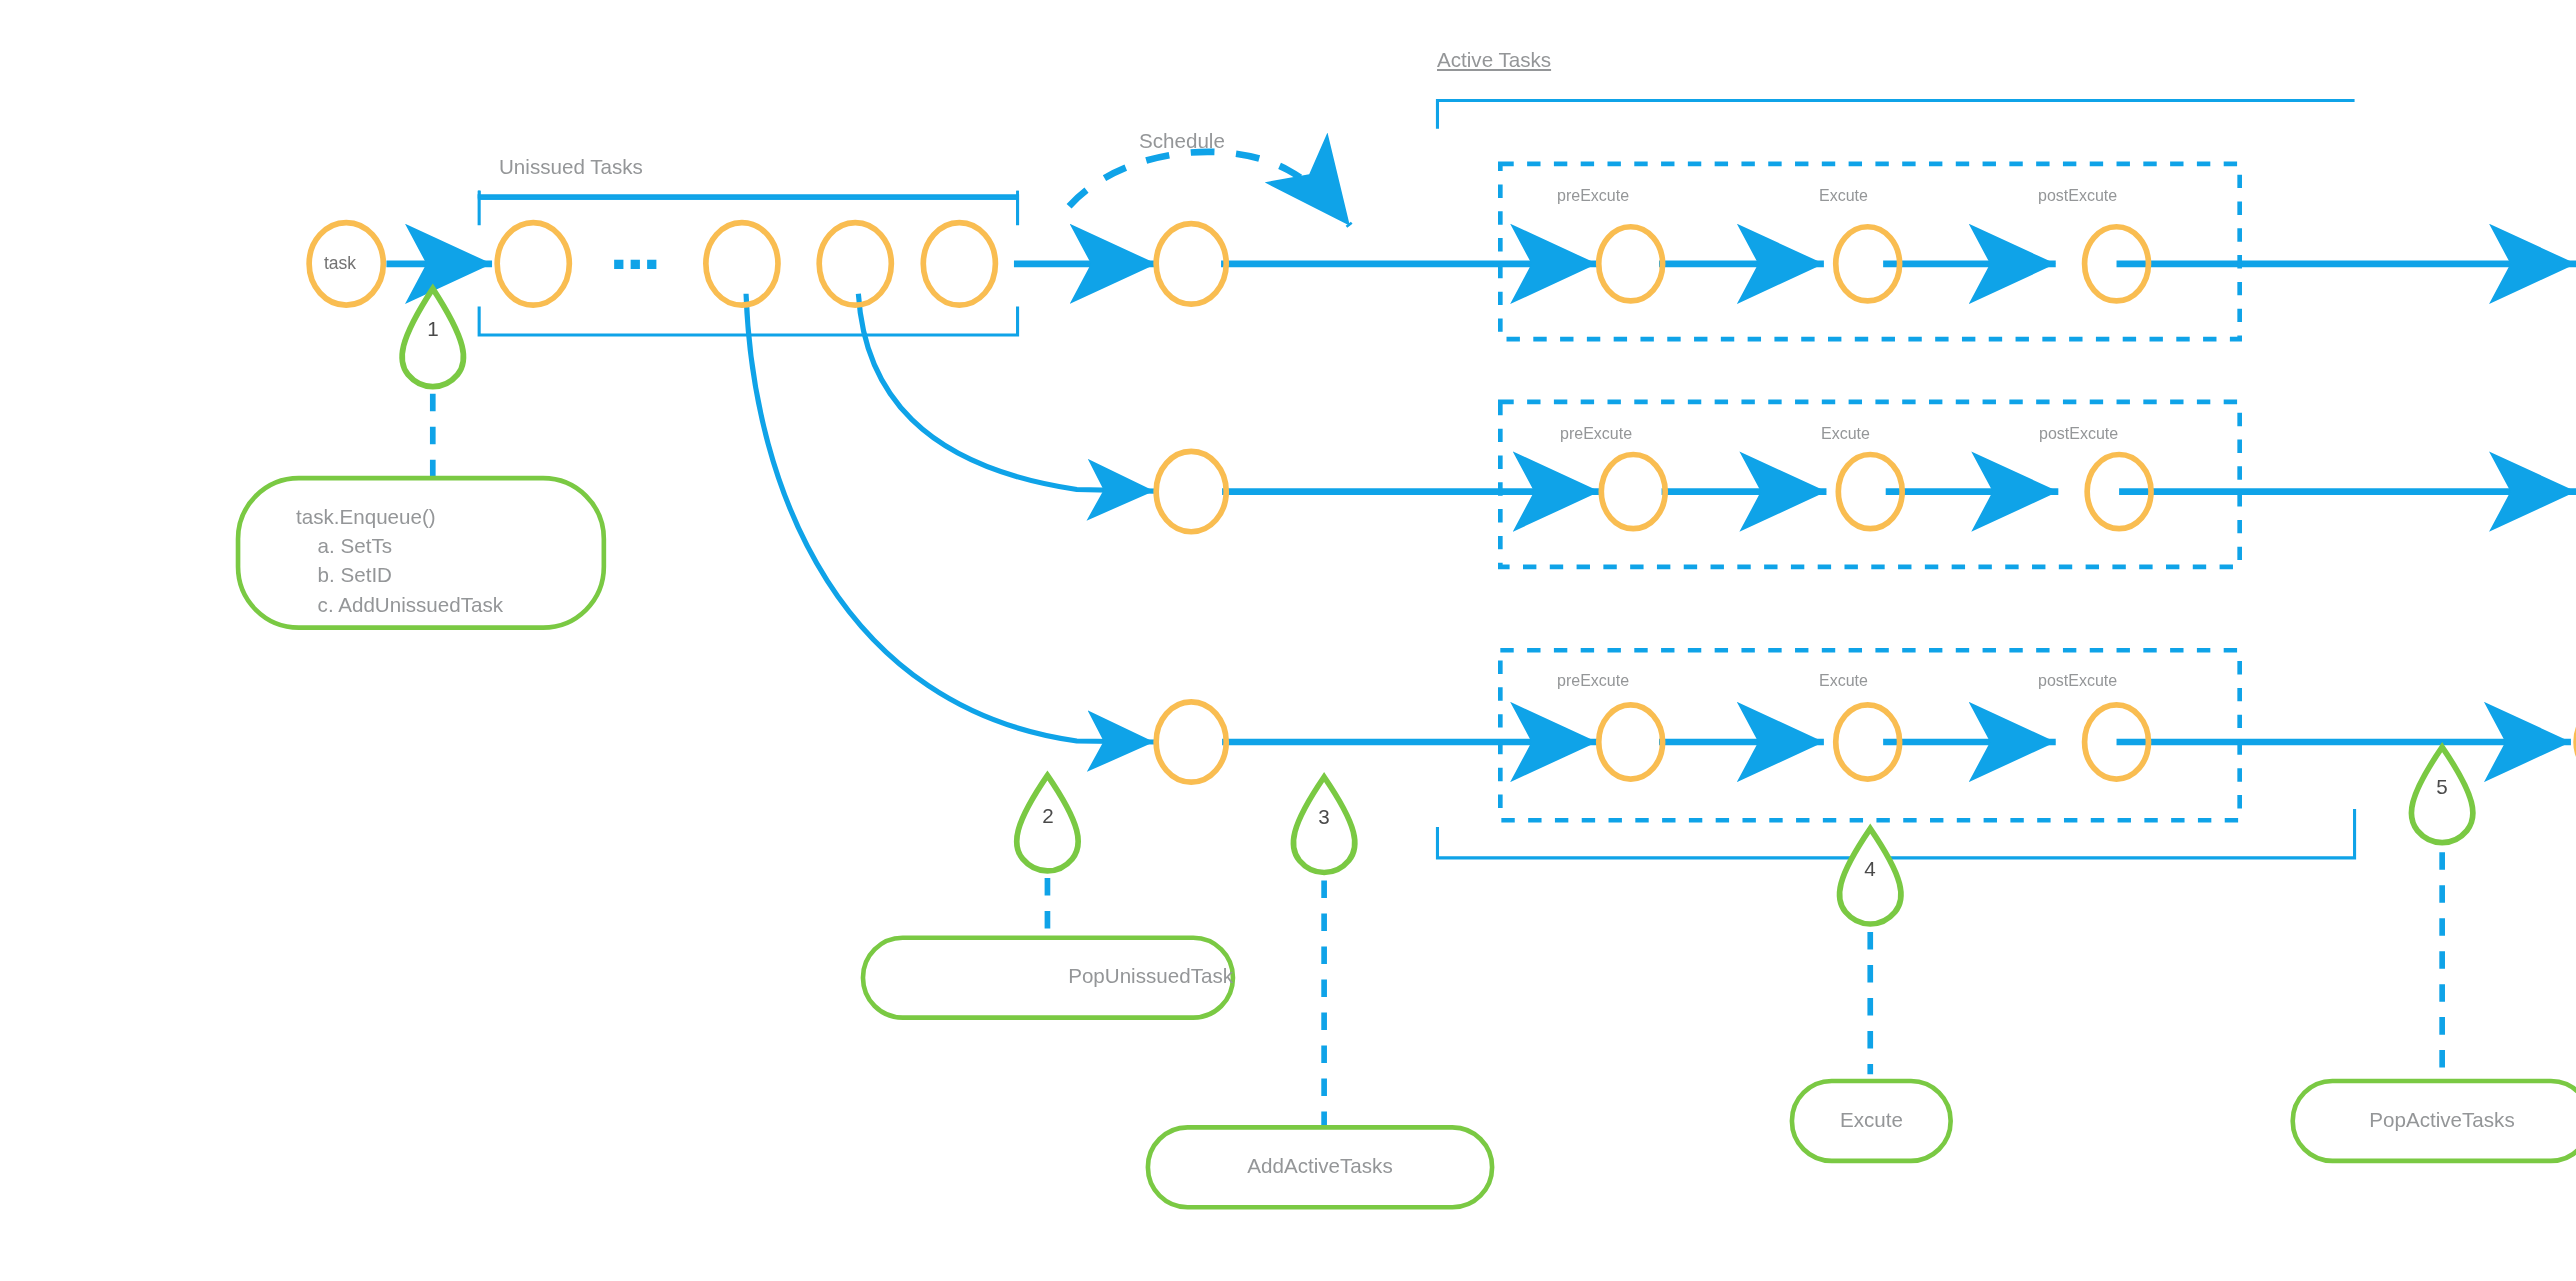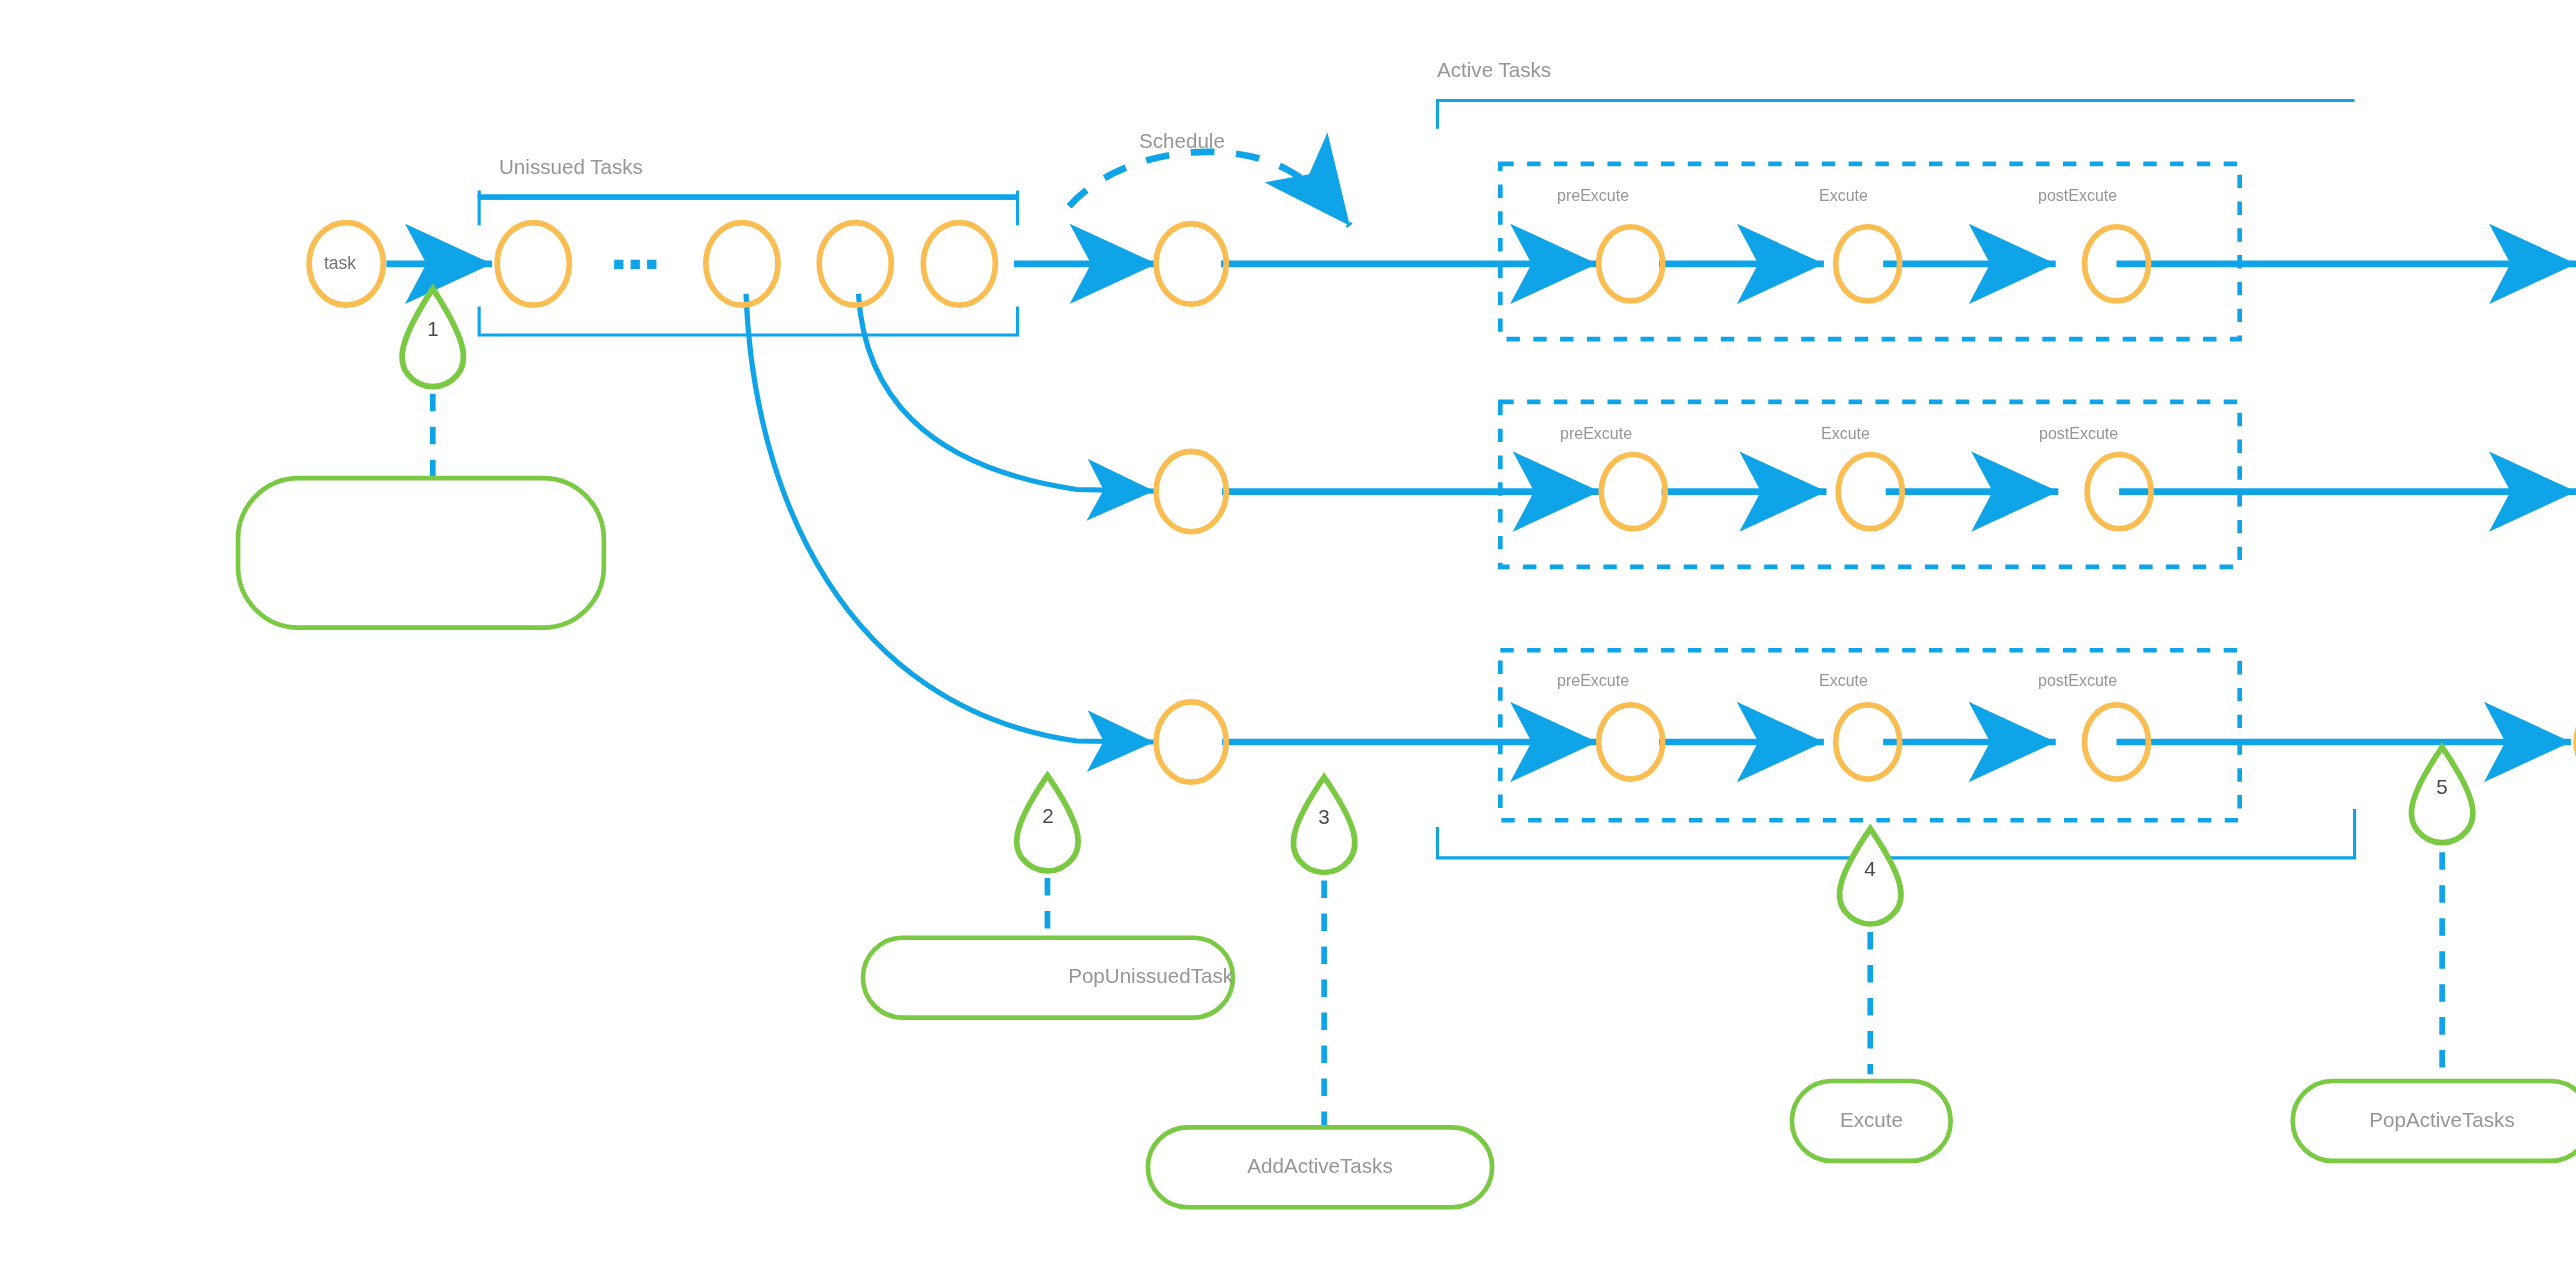--- a/index.html
+++ b/index.html
@@ -181,21 +181,21 @@
 
     <rect x="462" y="928" width="710" height="290" rx="118" ry="118" fill="#ffffff" stroke="#7ac943" stroke-width="9"></rect>
     <rect x="1675" y="1820" width="718" height="155" rx="77" ry="77" fill="#ffffff" stroke="#7ac943" stroke-width="9"></rect>
     <rect x="2228" y="2188" width="668" height="155" rx="77" ry="77" fill="#ffffff" stroke="#7ac943" stroke-width="9"></rect>
     <rect x="3478" y="2098" width="308" height="155" rx="77" ry="77" fill="#ffffff" stroke="#7ac943" stroke-width="9"></rect>
     <rect x="4450" y="2098" width="578" height="155" rx="77" ry="77" fill="#ffffff" stroke="#7ac943" stroke-width="9"></rect>
   </svg>
 
   <div class="lbl group-title" style="left:499px; top:155px;">Unissued Tasks</div>
 
-  <div class="lbl group-title" style="left:1437px; top:58px;">Active Tasks</div>
+  <div class="lbl group-title" style="left:1437px; top:48px;text-decoration:underline;">Active Tasks</div>
 
   <div class="lbl group-title" style="left:1139px; top:129px;">Schedule</div>
 
   <div class="lbl node-text" style="left:324px; top:253px;">task</div>
 
   <div class="lbl stage-title" style="left:1557px; top:187px;">preExcute</div>
   <div class="lbl stage-title" style="left:1819px; top:187px;">Excute</div>
   <div class="lbl stage-title" style="left:2038px; top:187px;">postExcute</div>
 
   <div class="lbl stage-title" style="left:1560px; top:425px;">preExcute</div>
@@ -205,20 +205,26 @@
   <div class="lbl stage-title" style="left:1557px; top:672px;">preExcute</div>
   <div class="lbl stage-title" style="left:1819px; top:672px;">Excute</div>
   <div class="lbl stage-title" style="left:2038px; top:672px;">postExcute</div>
 
   <div class="lbl marker-num" style="left:407px; top:317px; width:52px;">1</div>
   <div class="lbl marker-num" style="left:1022px; top:804px; width:52px;">2</div>
   <div class="lbl marker-num" style="left:1298px; top:805px; width:52px;">3</div>
   <div class="lbl marker-num" style="left:1844px; top:857px; width:52px;">4</div>
   <div class="lbl marker-num" style="left:2416px; top:775px; width:52px;">5</div>
 
+  <div style="position:absolute; left:296px; top:502px;">
+    <div class="lbl callout-multi" style="position:static;">task.Enqueue()</div>
+    <div class="lbl callout-multi" style="position:static; margin-left:21.6px;">a. SetTs</div>
+    <div class="lbl callout-multi" style="position:static; margin-left:21.6px;">b. SetID</div>
+    <div class="lbl callout-multi" style="position:static; margin-left:21.6px;">c. AddUnissuedTask</div>
+  </div>
 
   <div class="lbl callout-text" style="left:863px; top:964px; width:370px; text-align:right;">PopUnissuedTask</div>
 
   <div class="lbl callout-text" style="left:1148px; top:1154px; width:344px; text-align:center;">AddActiveTasks</div>
 
   <div class="lbl callout-text" style="left:1792px; top:1108px; width:159px; text-align:center;">Excute</div>
 
   <div class="lbl callout-text" style="left:2293px; top:1108px; width:298px; text-align:center;">PopActiveTasks</div>
 
 </div>

